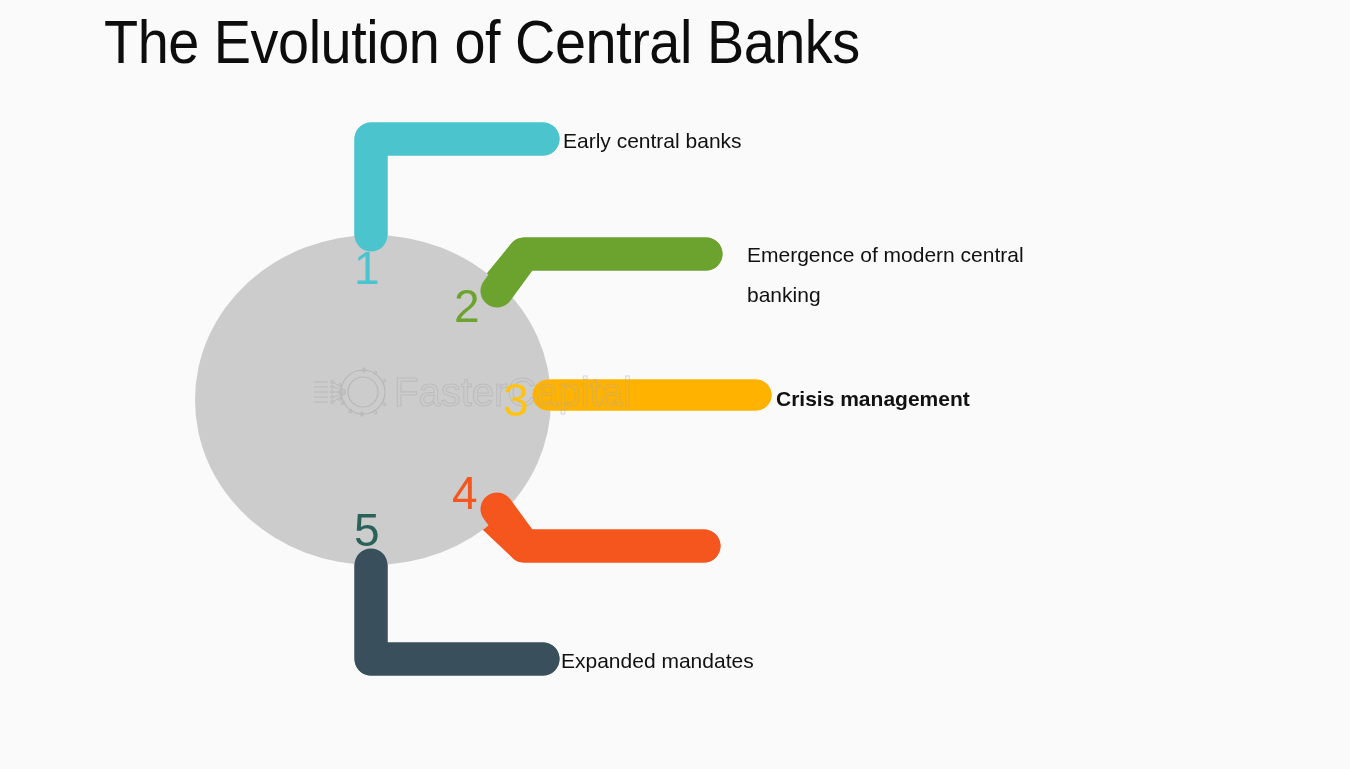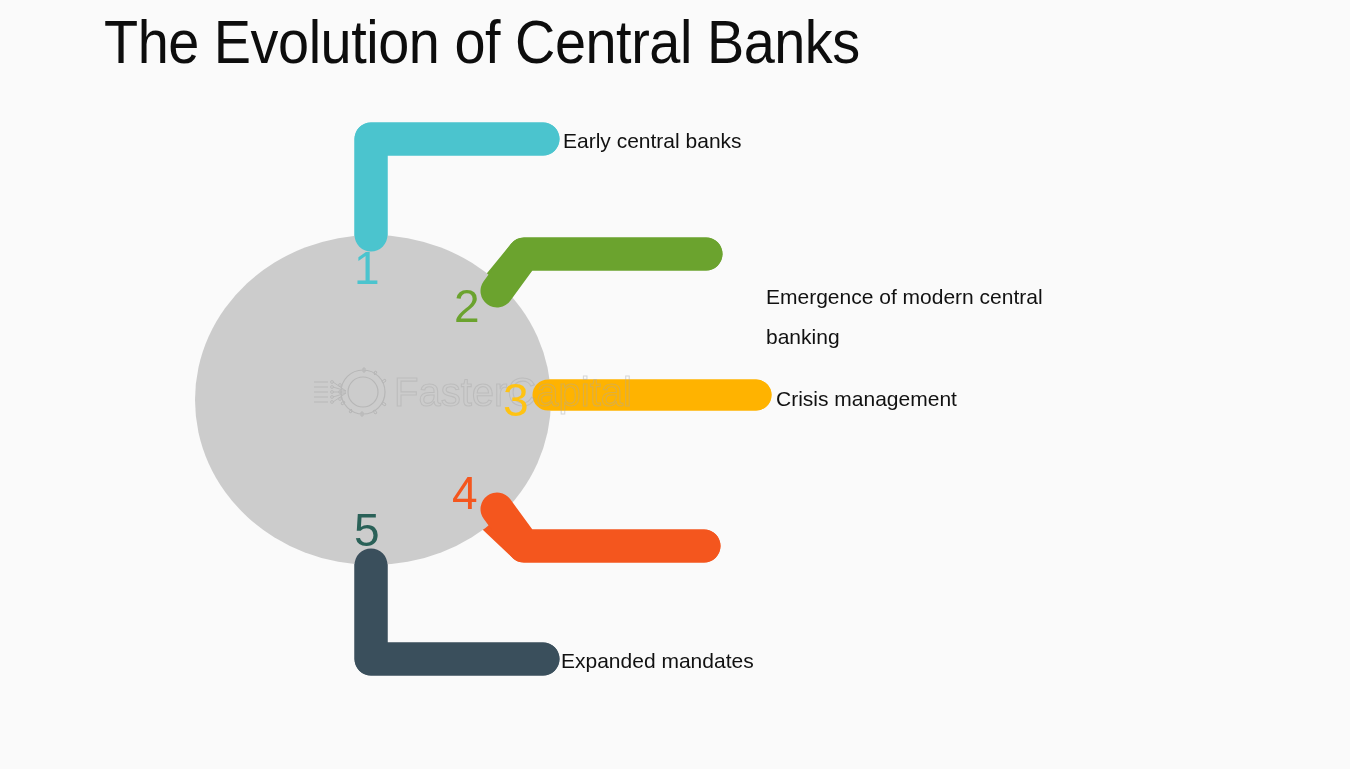--- a/index.html
+++ b/index.html
@@ -63,22 +63,22 @@
   
   .step-label {
     position: absolute;
     font-size: 21px;
     line-height: 40px;
     color: #111111;
     font-weight: 400;
     white-space: pre-line;
   }
   #step-label-1 { left: 563px; top: 121px; }
-  #step-label-2 { left: 766px; top: 235px; width: 510px; margin-top: 42px; }
-  #step-label-3 { left: 776px; top: 379px; }
+  #step-label-2 { left: 747px; top: 235px; width: 510px; }
+  #step-label-3 { left: 776px; top: 379px; font-weight: bold; }
   #step-label-4 { left: 724px; top: 525px; }
   #step-label-5 { left: 561px; top: 641px; }
 
   
   #watermark {
     position: absolute;
     left: 306px;
     top: 364px;
     width: 370px;
     height: 56px;

